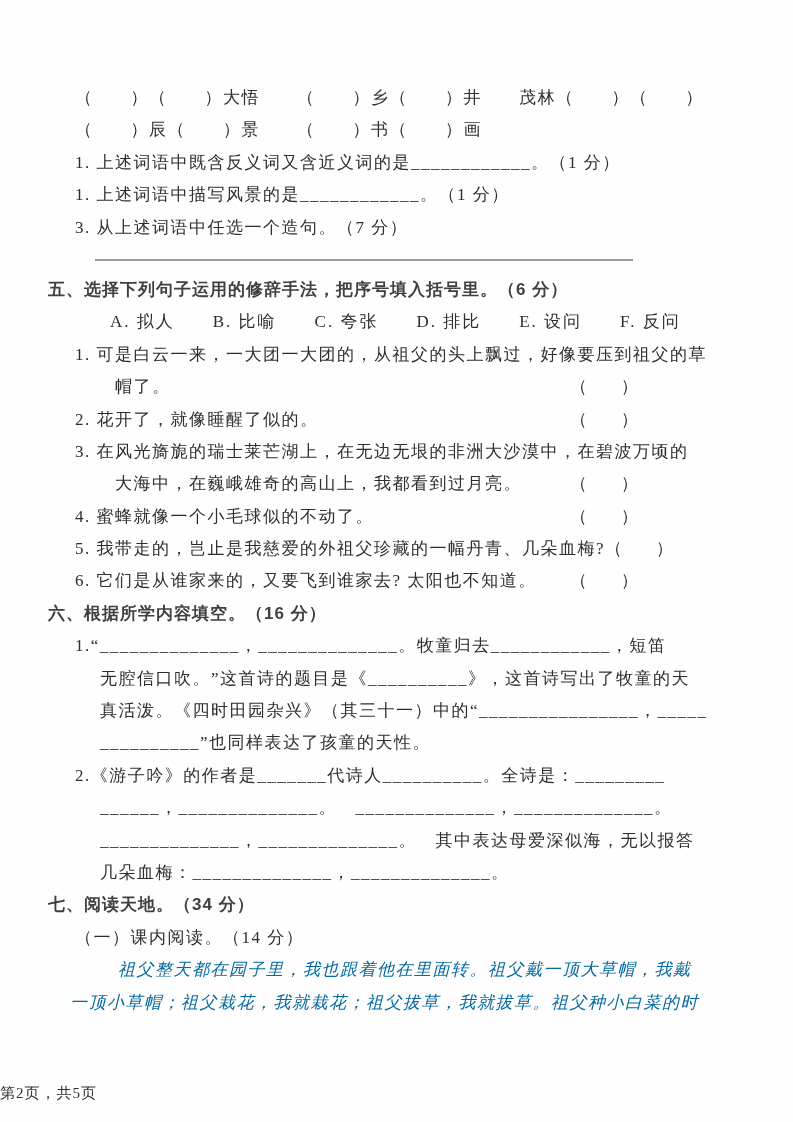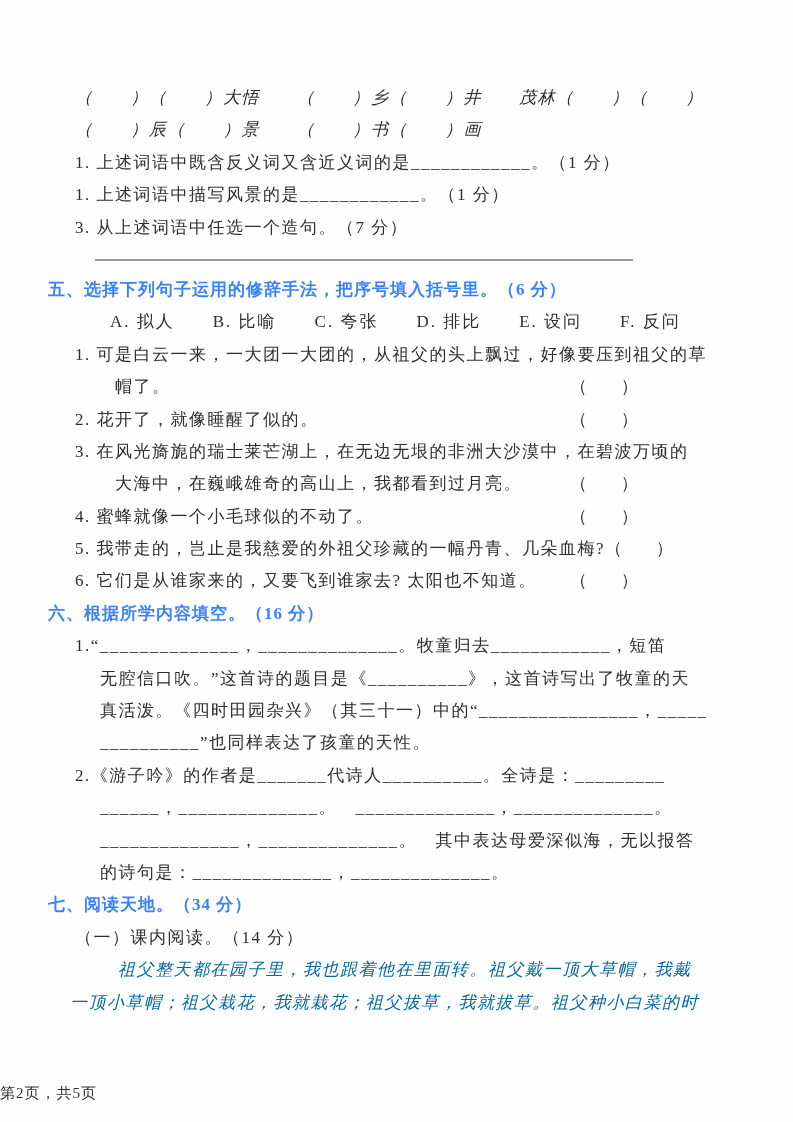--- a/index.html
+++ b/index.html
@@ -16,27 +16,27 @@
     position:absolute;
     top:82px;left:60px;right:60px;
   }
   .line{
     line-height:32.4px;
     height:32.4px;
     font-size:17px;
     letter-spacing:1.5px;
     white-space:nowrap;
   }
-  .wordrow{padding-left:15px;font-style:italic;}
+  .wordrow{padding-left:15px;}
   .q{padding-left:15px;}
   .cont{padding-left:40px;}
   .heading{
-    font-family:Liberation Serif, serif;
+    font-family:Liberation Sans, sans-serif;
     font-weight:bold;
-    color:#3b82f6;
+    color:#404040;
     margin-left:-12px;
     letter-spacing:1px;
   }
   .options{padding-left:50px;letter-spacing:2px;}
   .row{display:flex;padding-right:95px;}
   .row .t{flex:1;}
   .row .bk{flex:none;text-align:right;letter-spacing:0;}
   .divider{
     height:2px;background:#9c9c9c;border:none;
     margin:15px 100px 13px 35px;
@@ -106,21 +106,21 @@
     </div>
 
     <div class="line heading">六、根据所学内容填空。（16 分）</div>
     <div class="line q">1.“______________，______________。牧童归去____________，短笛</div>
     <div class="line q cont">无腔信口吹。”这首诗的题目是《__________》，这首诗写出了牧童的天</div>
     <div class="line q cont">真活泼。《四时田园杂兴》（其三十一）中的“________________，_____</div>
     <div class="line q cont">__________”也同样表达了孩童的天性。</div>
     <div class="line q">2.《游子吟》的作者是_______代诗人__________。全诗是：_________</div>
     <div class="line q cont">______，______________。　______________，______________。</div>
     <div class="line q cont">______________，______________。　其中表达母爱深似海，无以报答</div>
-    <div class="line q cont">的诗句是：______________，______________。</div>
+    <div class="line q cont">几朵血梅：______________，______________。</div>
 
     <div class="line heading">七、阅读天地。（34 分）</div>
     <div class="line sub">（一）课内阅读。（14 分）</div>
     <div class="line passage first">祖父整天都在园子里，我也跟着他在里面转。祖父戴一顶大草帽，我戴</div>
     <div class="line passage">一顶小草帽；祖父栽花，我就栽花；祖父拔草，我就拔草。祖父种小白菜的时</div>
 
   </div>
 
   <div class="footer">第2页，共5页</div>
 </div>

